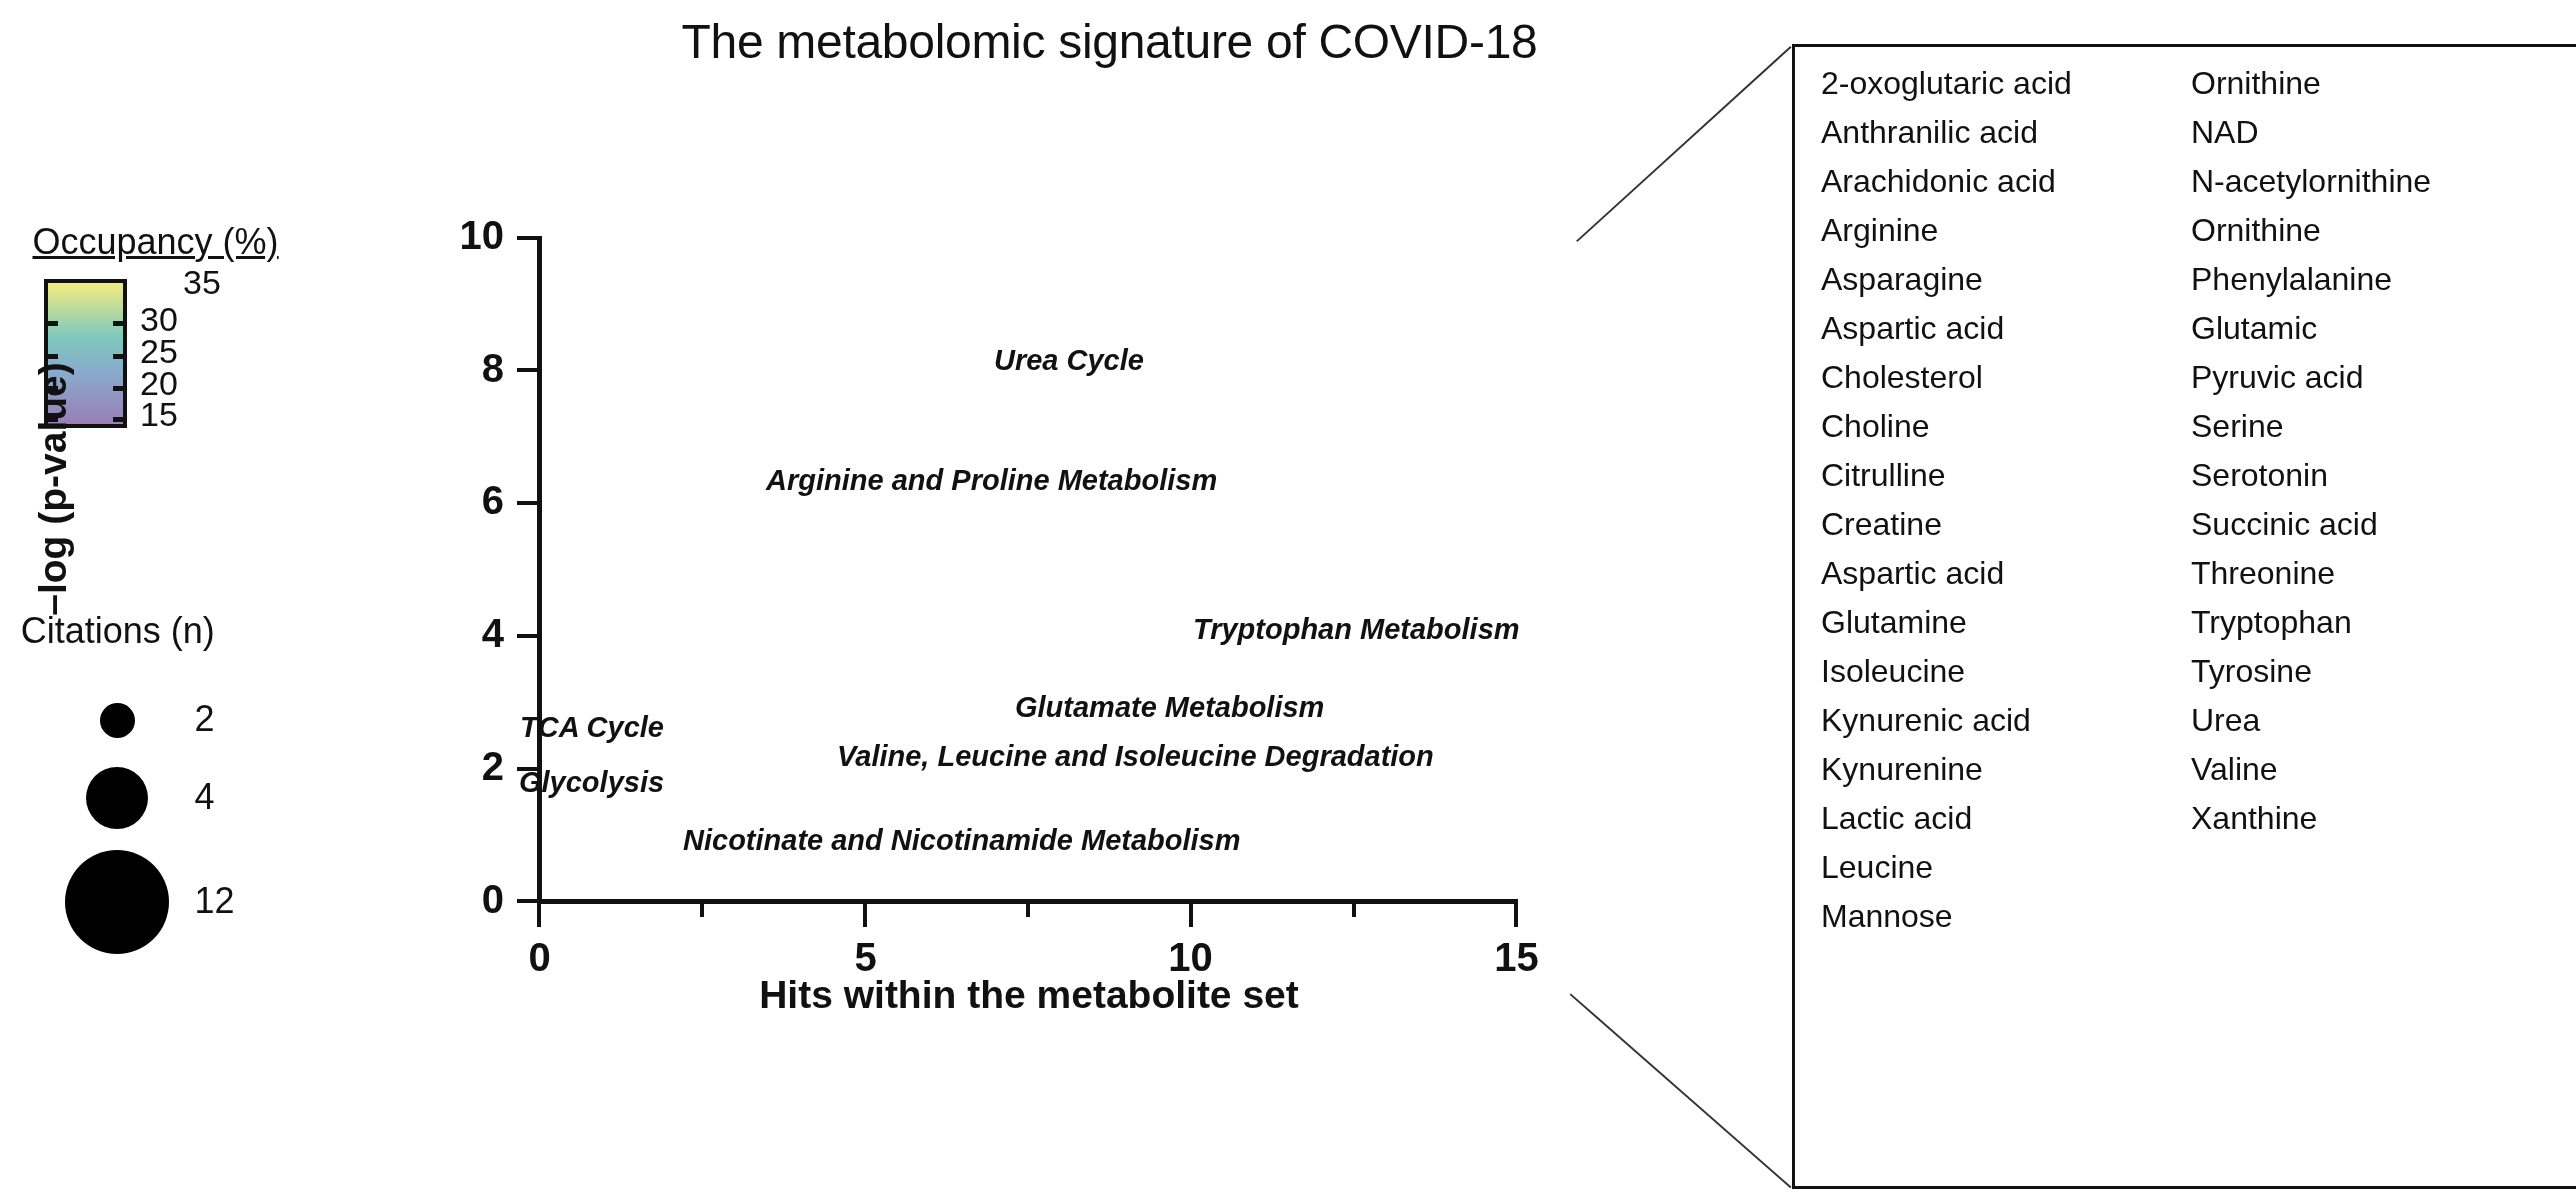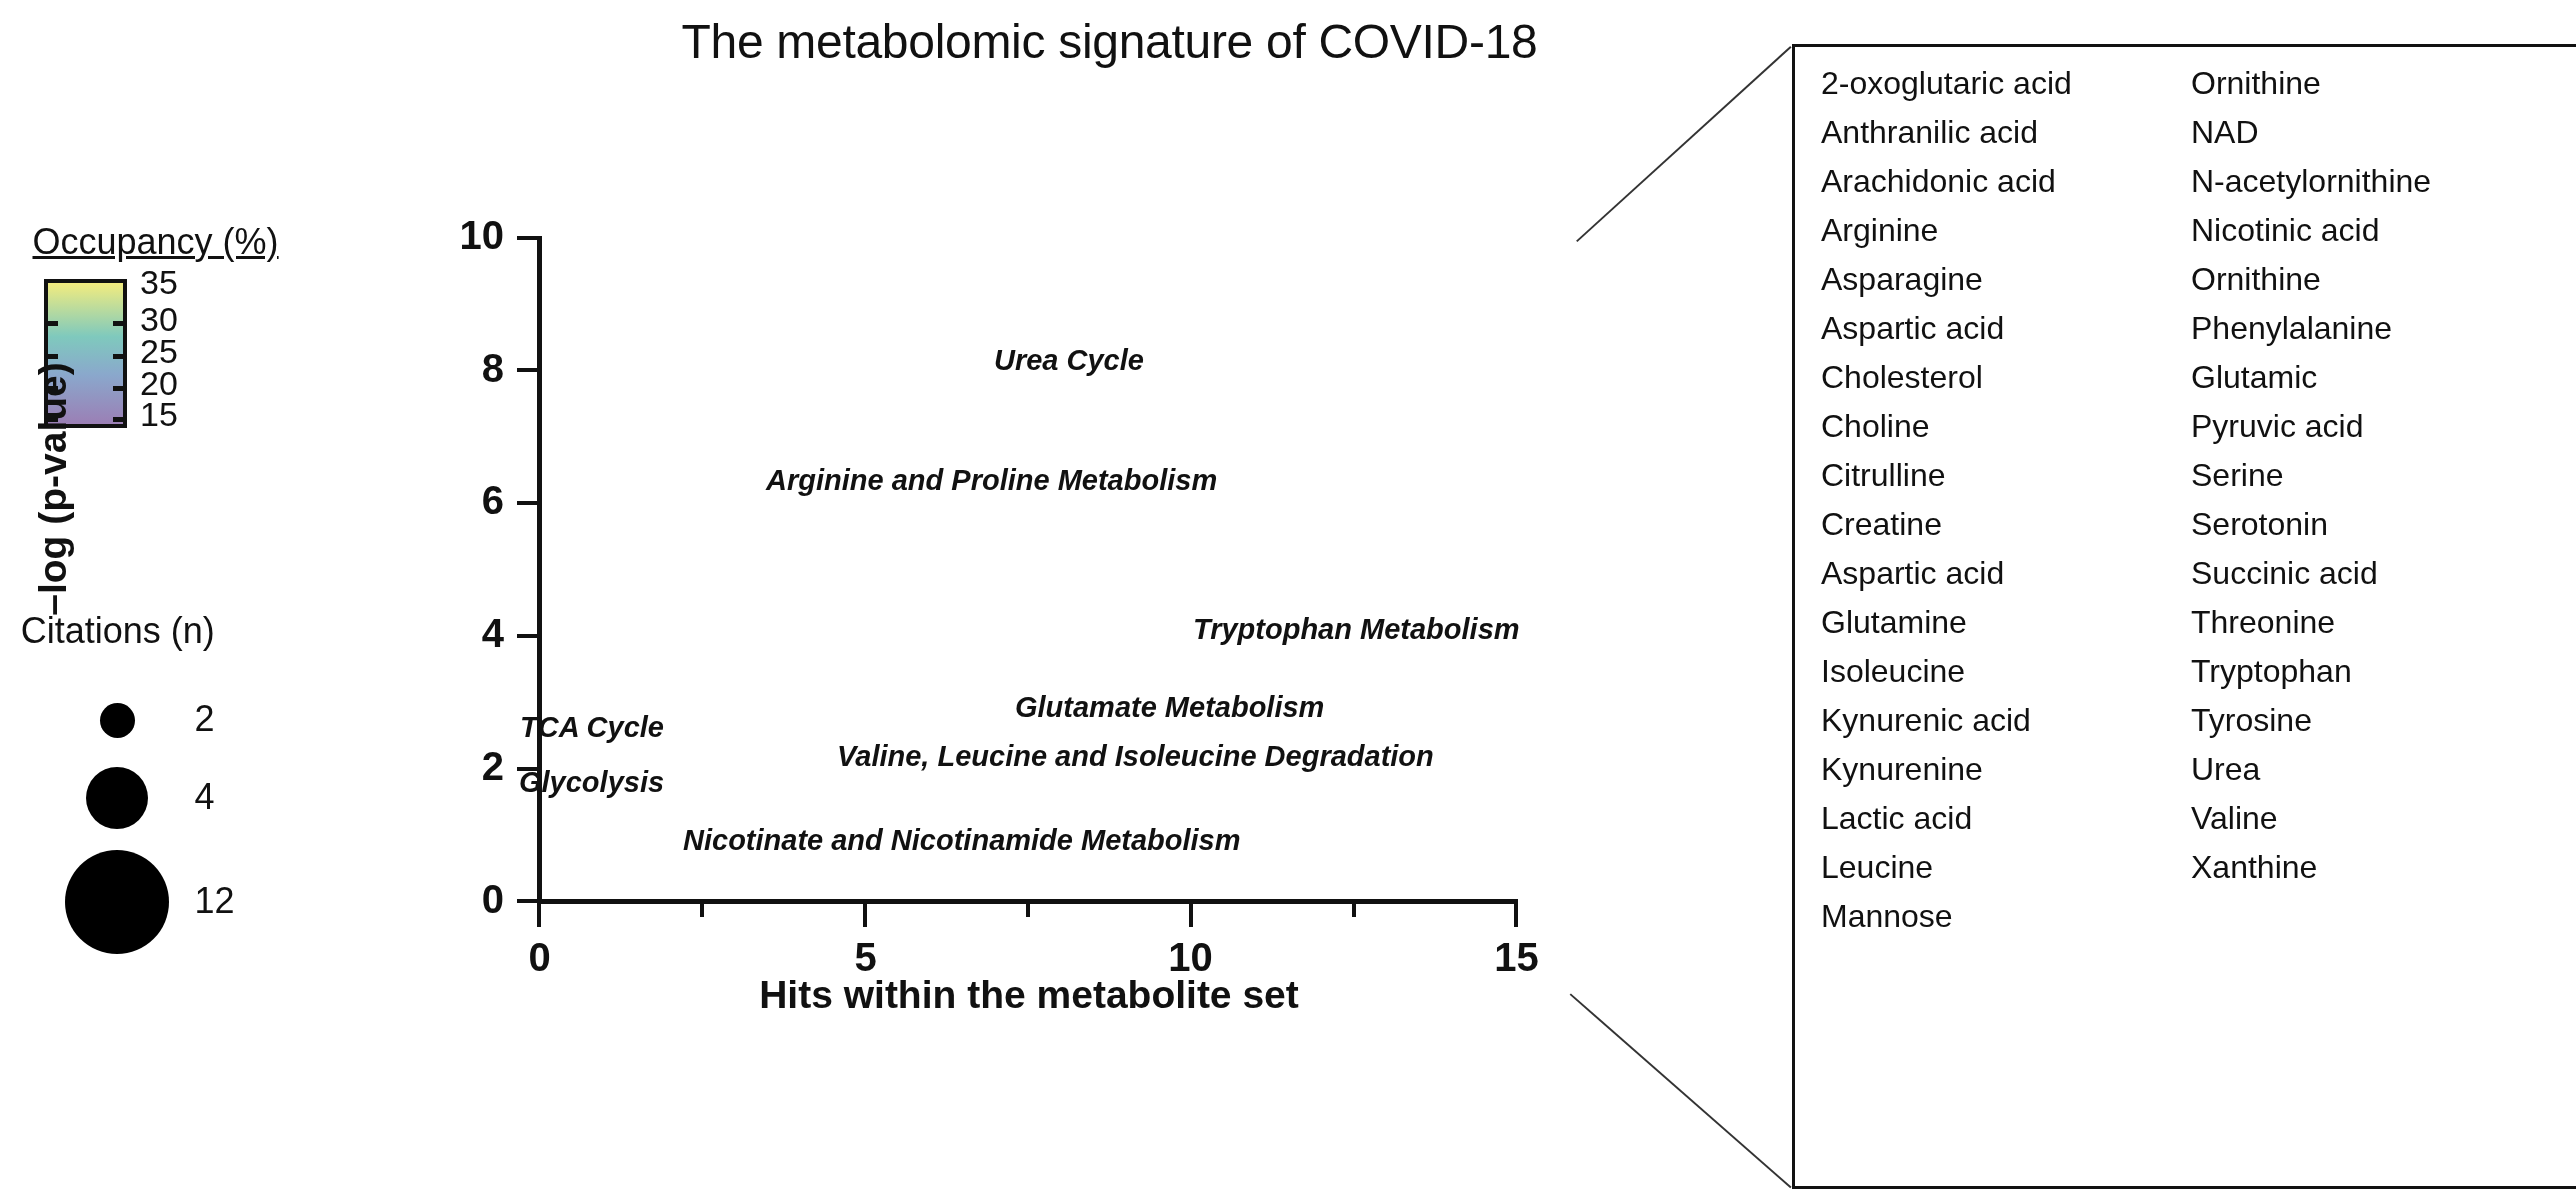--- a/index.html
+++ b/index.html
@@ -90,21 +90,21 @@
         <div class="cb-tick left" style="top: 107px; left: 31px;"></div>
         <div class="cb-tick right" style="top: 107px; left: 100px;"></div>
         <div class="cb-tick left" style="top: 140px; left: 31px;"></div>
         <div class="cb-tick right" style="top: 140px; left: 100px;"></div>
         <div class="cb-tick left" style="top: 172px; left: 31px;"></div>
         <div class="cb-tick right" style="top: 172px; left: 100px;"></div>
         <div class="cb-tick left" style="top: 203px; left: 31px;"></div>
         <div class="cb-tick right" style="top: 203px; left: 100px;"></div>
       </div>
     <div id="colorbar-labels">
-        <div class="cb-label" style="top: 51px;">35</div>
+        <div class="cb-label" style="top: 51px; margin-left: 43px;">35</div>
         <div class="cb-label" style="top: 88px;">30</div>
         <div class="cb-label" style="top: 120px;">25</div>
         <div class="cb-label" style="top: 152px;">20</div>
         <div class="cb-label" style="top: 183px;">15</div>
       </div>
   </div>
 
   <div id="citations-legend">
     <div id="citations-title">Citations (n)</div>
     <div id="citations-entries">
@@ -194,21 +194,20 @@
         <div class="mt-item">Kynurenic acid</div>
         <div class="mt-item">Kynurenine</div>
         <div class="mt-item">Lactic acid</div>
         <div class="mt-item">Leucine</div>
         <div class="mt-item">Mannose</div>
       </div>
     <div class="mt-col" id="mt-col-right">
         <div class="mt-item">Ornithine</div>
         <div class="mt-item">NAD</div>
         <div class="mt-item">N-acetylornithine</div>
-        <div class="mt-item">Nicotinic acid</div>
         <div class="mt-item">Ornithine</div>
         <div class="mt-item">Phenylalanine</div>
         <div class="mt-item">Glutamic</div>
         <div class="mt-item">Pyruvic acid</div>
         <div class="mt-item">Serine</div>
         <div class="mt-item">Serotonin</div>
         <div class="mt-item">Succinic acid</div>
         <div class="mt-item">Threonine</div>
         <div class="mt-item">Tryptophan</div>
         <div class="mt-item">Tyrosine</div>

